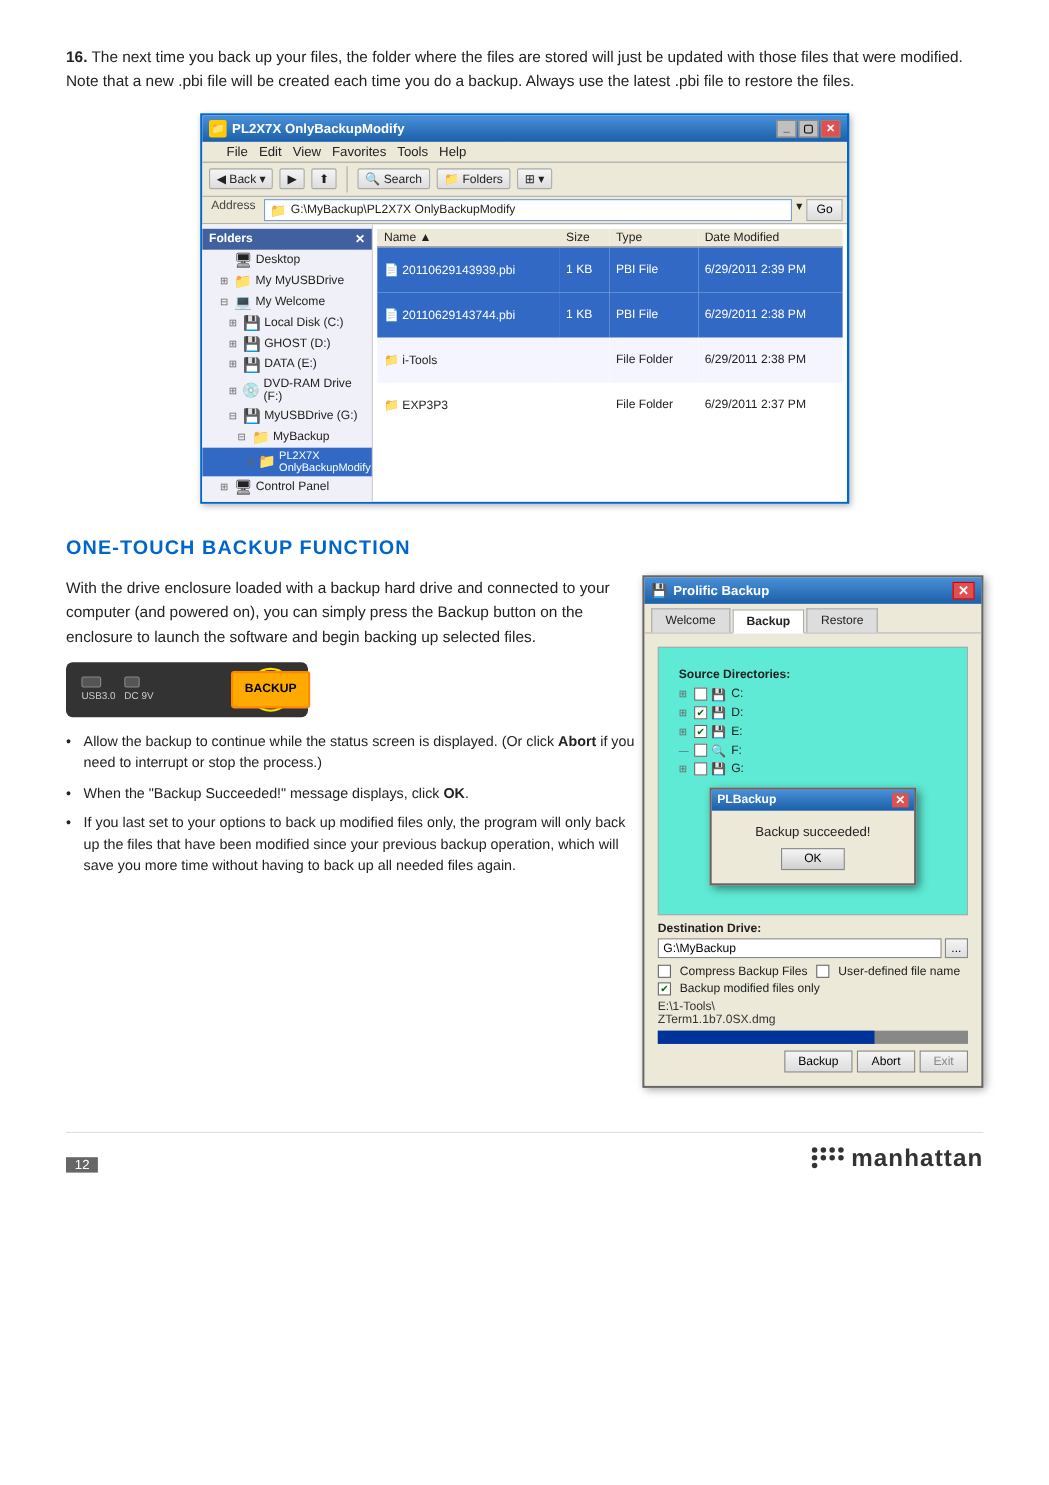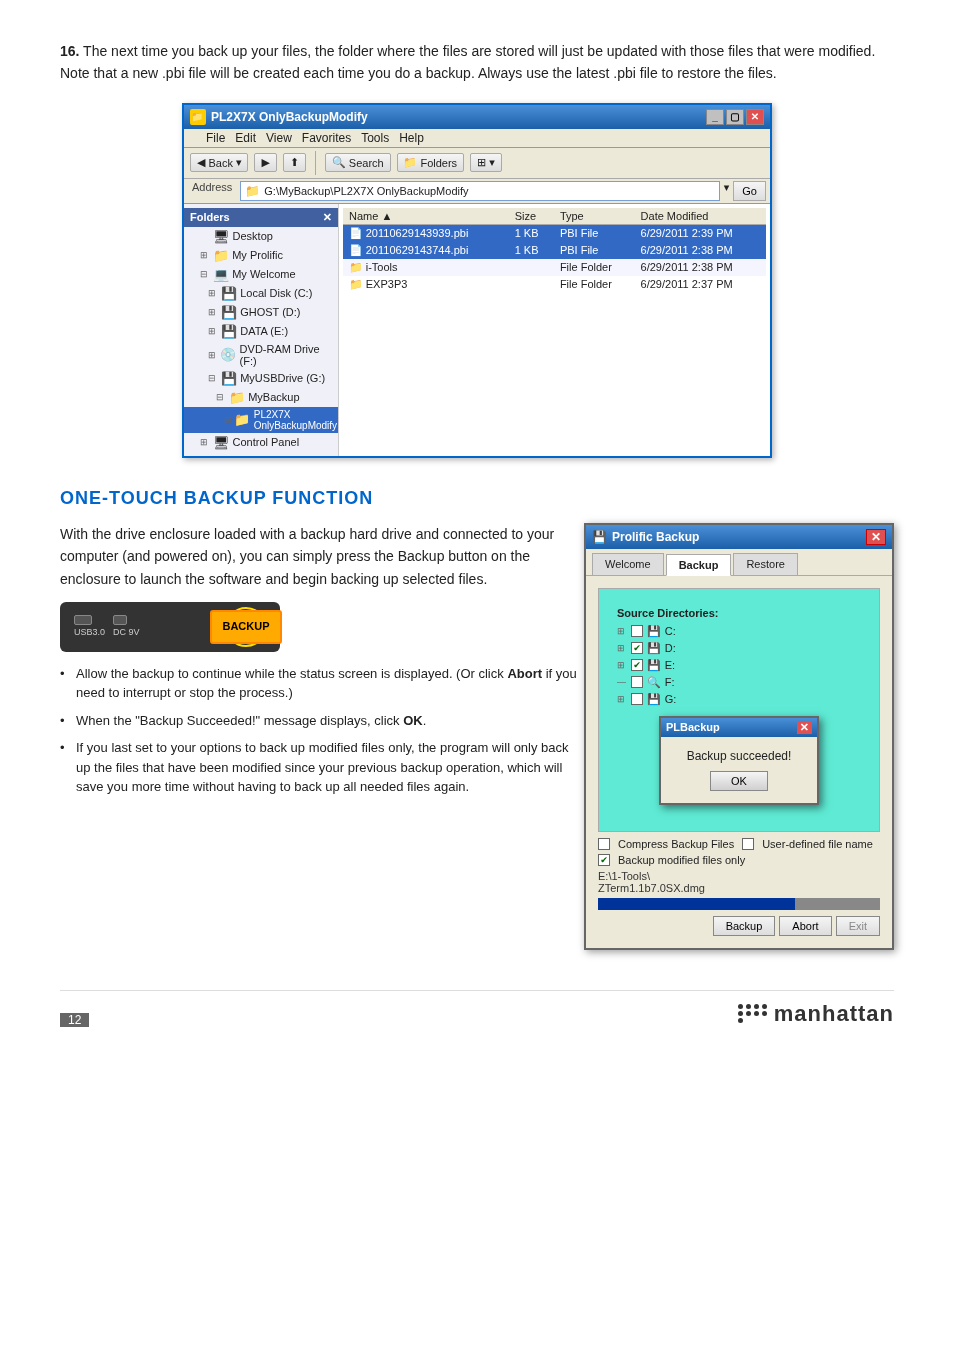--- a/index.html
+++ b/index.html
@@ -171,21 +171,21 @@
     }
     .file-table { width: 100%; border-collapse: collapse; font-size: 11px; }
     .file-table th {
       background: #ece9d8;
       border-bottom: 1px solid #aaa;
       text-align: left;
       padding: 2px 6px;
       font-weight: normal;
       cursor: pointer;
     }
-    .file-table td { padding: 2px 6px; }
+    .file-table td { padding: 14px 6px; }
     .file-table tr:nth-child(odd) td { background: #f5f5ff; }
     .file-table tr.selected td { background: #3169c4; color: #fff; }
 
     
     .section-heading {
       color: #0066cc;
       font-size: 18px;
       font-weight: bold;
       text-transform: uppercase;
       letter-spacing: 1px;
@@ -322,21 +322,21 @@
     .checkbox.checked { color: #006600; }
     .drive-expand { font-size: 9px; width: 10px; color: #666; }
 
     
     .plbackup-overlay {
       background: #ece9d8;
       border: 2px solid #666;
       box-shadow: 3px 3px 8px rgba(0,0,0,0.5);
       padding: 0;
       margin: 8px auto;
-      width: 160px;
+      width: 188px;
     }
     .plbackup-titlebar {
       background: linear-gradient(to bottom, #4a90d9, #1a5fa8);
       color: #fff;
       display: flex;
       align-items: center;
       justify-content: space-between;
       padding: 3px 5px;
       font-size: 11px;
       font-weight: bold;
@@ -524,21 +524,21 @@
       </div>
 
       <div class="sidebar-item indent1">
         <span class="tree-expand"></span>
         <span class="folder-icon">🖥</span>
         <span>Desktop</span>
       </div>
       <div class="sidebar-item indent1">
         <span class="tree-expand">⊞</span>
         <span class="folder-icon">📁</span>
-        <span>My Prolific</span>
+        <span>My MyUSBDrive</span>
       </div>
       <div class="sidebar-item indent1">
         <span class="tree-expand">⊟</span>
         <span class="folder-icon">💻</span>
         <span>My Welcome</span>
       </div>
       <div class="sidebar-item indent2">
         <span class="tree-expand">⊞</span>
         <span class="folder-icon">💾</span>
         <span>Local Disk (C:)</span>
@@ -708,20 +708,27 @@
             <span>PLBackup</span>
             <span style="background:#e05050;color:#fff;padding:0 3px;cursor:pointer;">✕</span>
           </div>
           <div class="plbackup-body">
             <span>Backup succeeded!</span>
             <button class="ok-btn">OK</button>
           </div>
         </div>
       </div>
 
+      <div class="dest-section">
+        <div class="dest-label">Destination Drive:</div>
+        <div class="dest-box">
+          <input class="dest-input" type="text" value="G:\MyBackup" readonly="" style="">
+          <button class="browse-btn">...</button>
+        </div>
+      </div>
 
       <div class="options-row">
         <span class="checkbox"></span>
         <span>Compress Backup Files</span>
         <span class="checkbox"></span>
         <span>User-defined file name</span>
       </div>
       <div class="options-row">
         <span class="checkbox checked">✔</span>
         <span>Backup modified files only</span>

